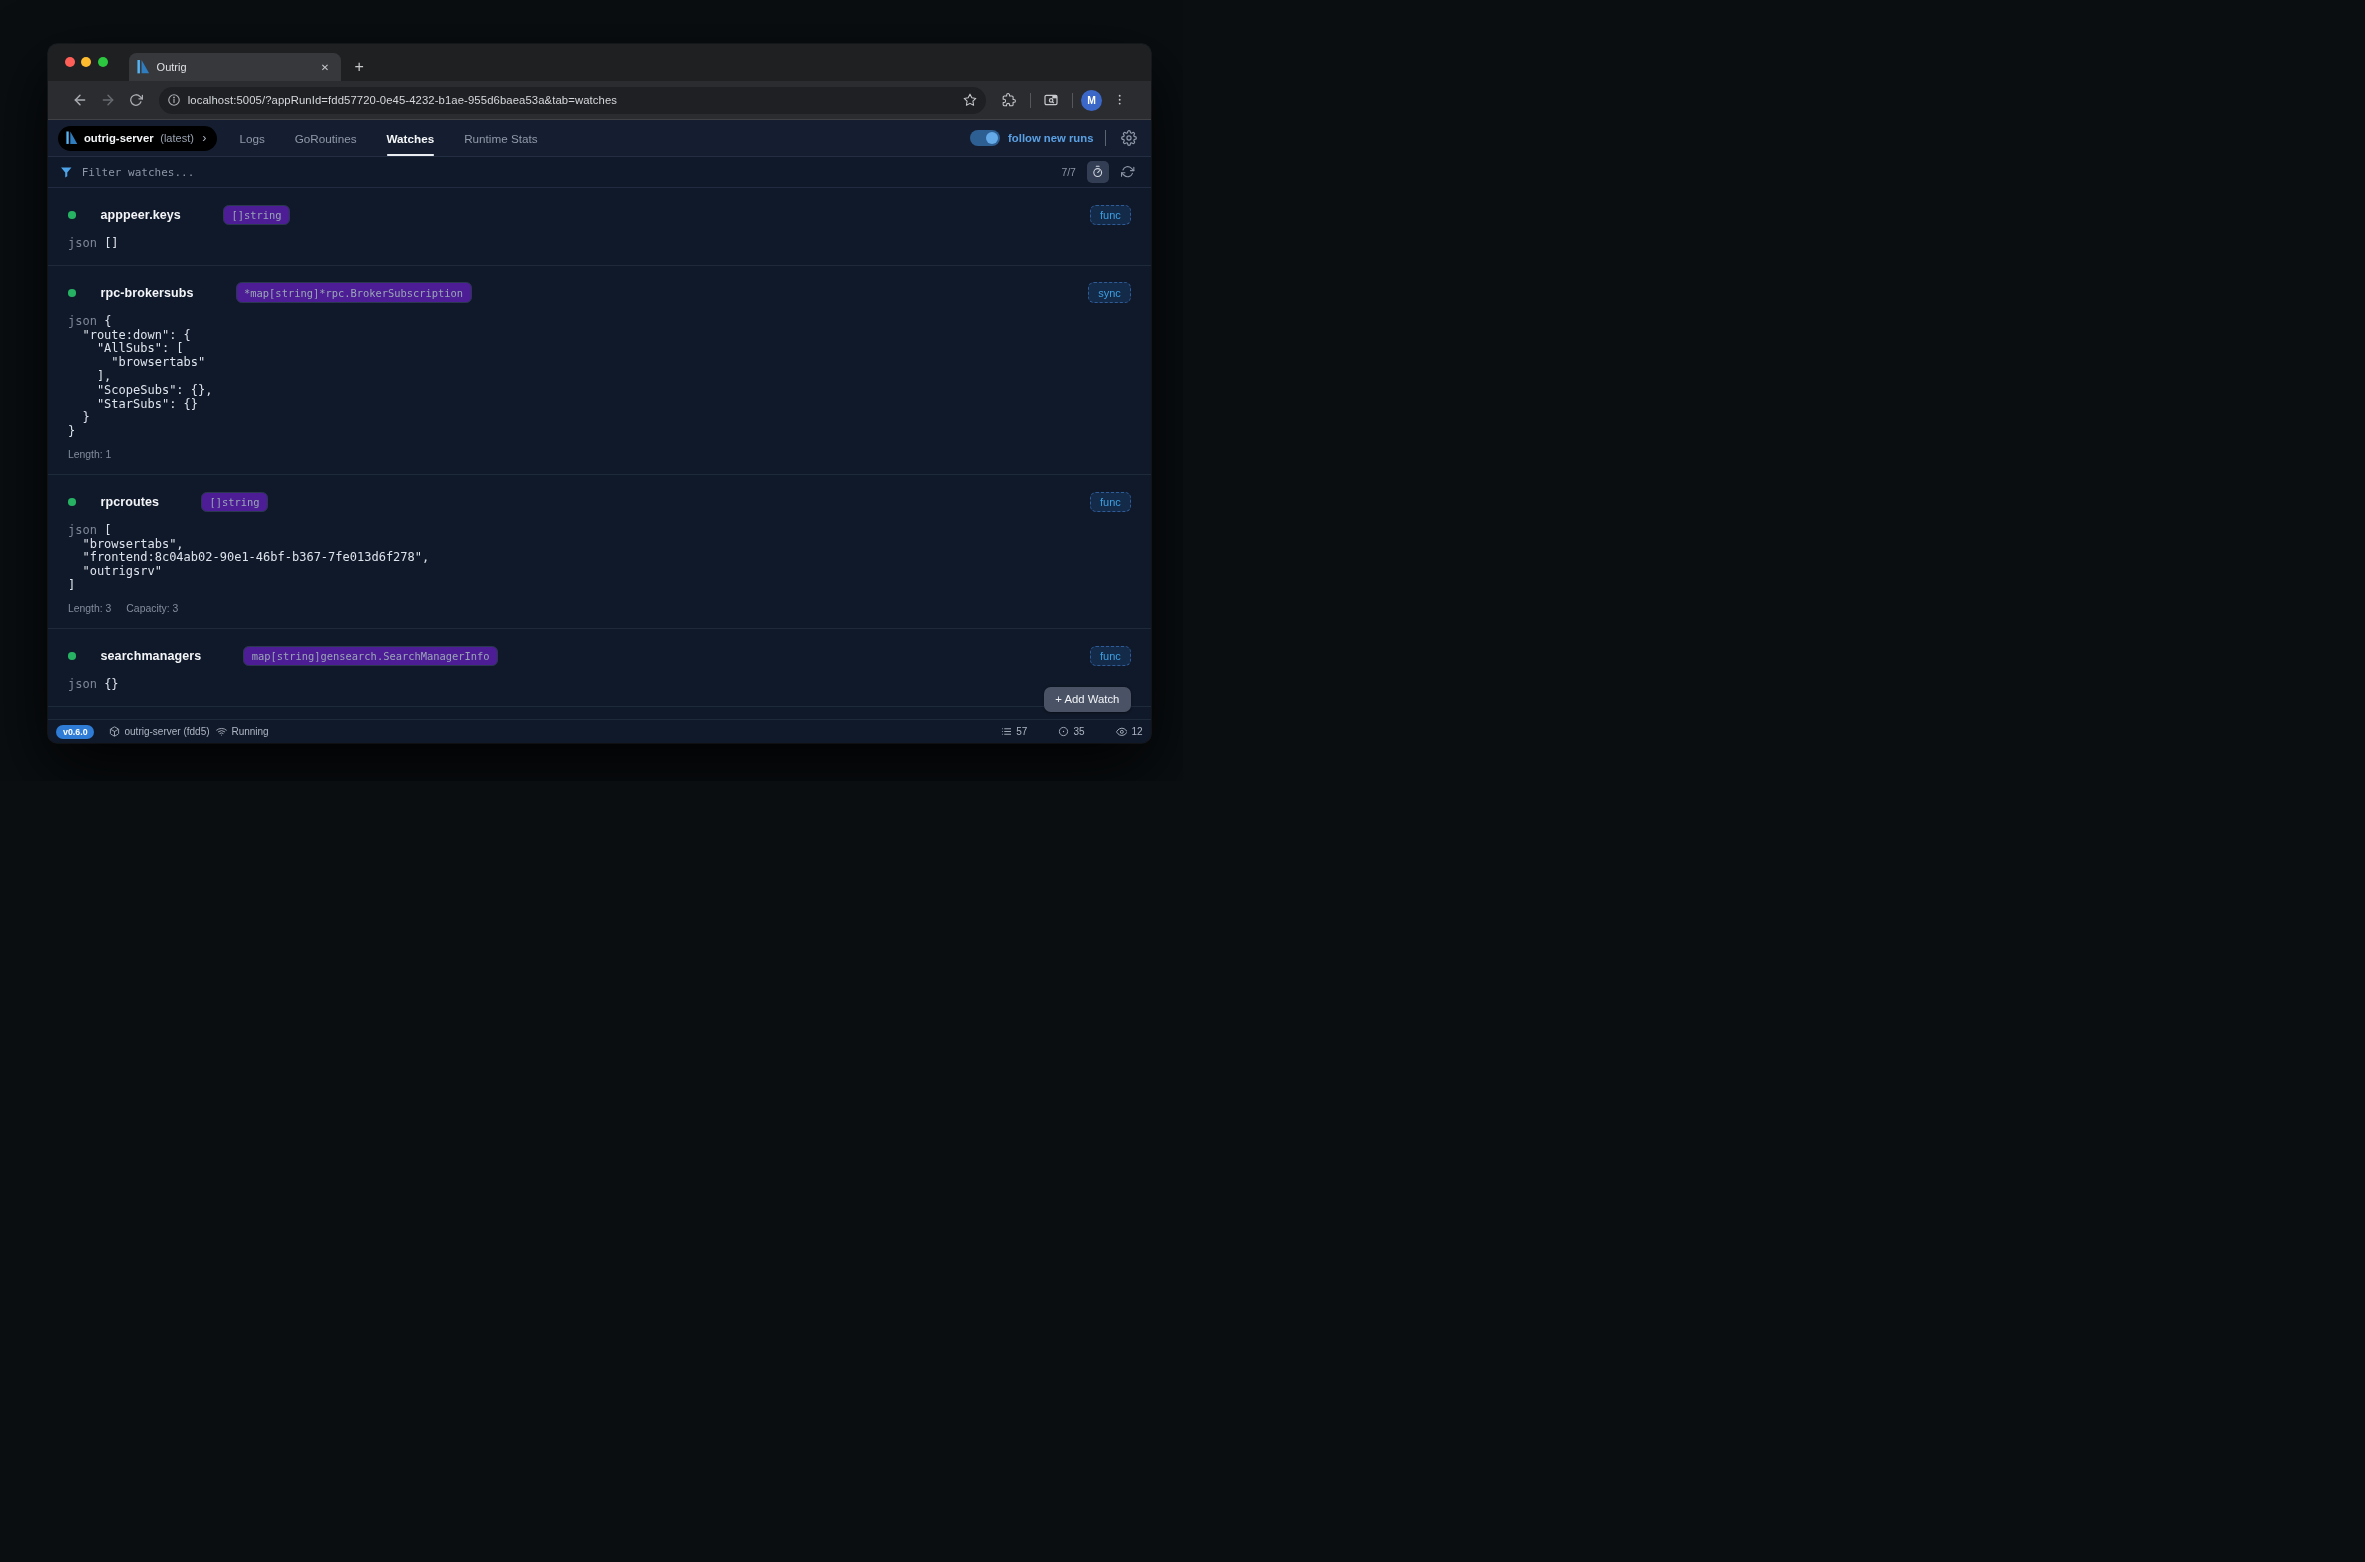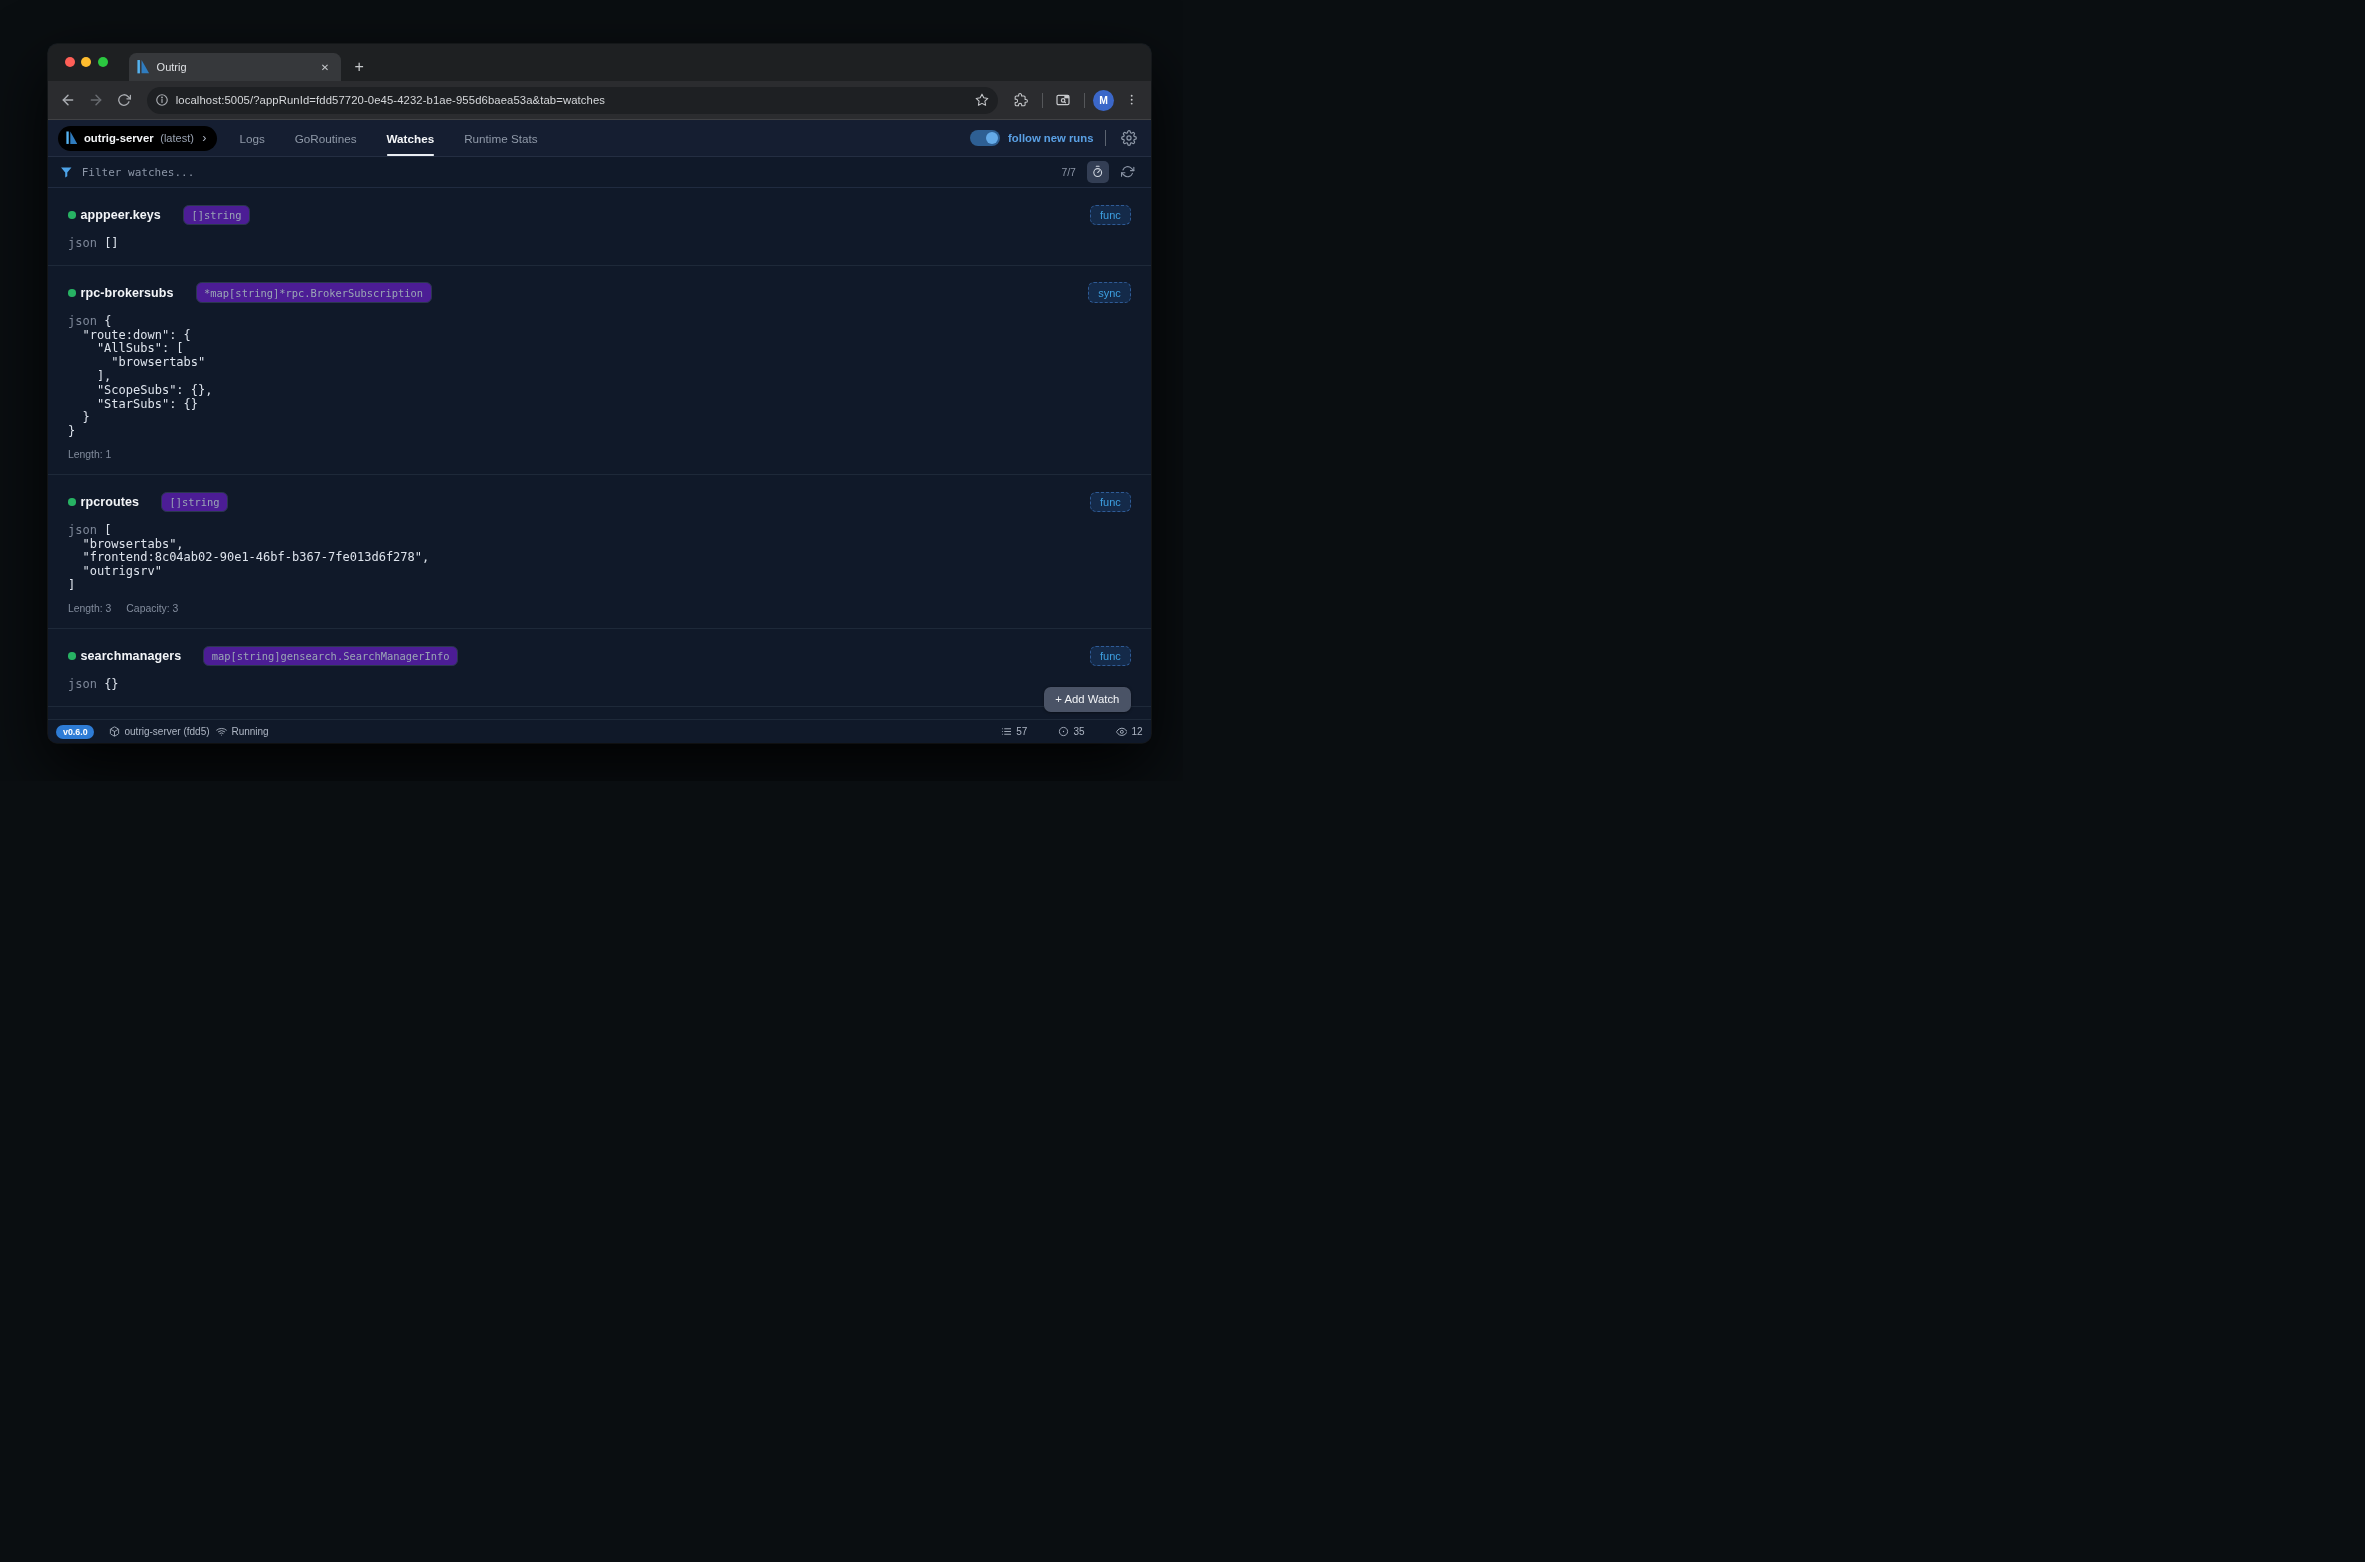--- a/index.html
+++ b/index.html
@@ -23,21 +23,21 @@
   .light.red{background:#ff5f57}.light.yellow{background:#febc2e}.light.green{background:#2bc840}
   .tab{
     margin-left:81px;width:195px;height:28px;background:#36383b;border-radius:7.5px 7.5px 0 0;
     display:flex;align-items:center;padding:0 8.4px;gap:6.7px;color:#dfe1e4;font-size:11px;
   }
   .tab .title{flex:1;white-space:nowrap;overflow:hidden;}
   .tab .close{color:#c7c9cc;font-size:10px;width:15px;height:15px;display:flex;align-items:center;justify-content:center;border-radius:50%;}
   .newtab{width:23.4px;height:23.4px;margin:0 0 2.5px 6.7px;display:flex;align-items:center;justify-content:center;color:#c7c9cc;font-size:16px;font-weight:300;}
   .toolbar{
     height:38px;background:#2b2c2f;border-bottom:0.8px solid #404144;flex:0 0 auto;
-    display:flex;align-items:center;padding:0 7px;gap:3.3px;
+    display:flex;align-items:center;padding:0 19px;gap:3.3px;
   }
   .navbtn{width:25px;height:25px;border-radius:50%;display:flex;align-items:center;justify-content:center;color:#a9acb1;}
   .navbtn.dim{color:#686b70;}
   .omnibox{
     flex:1;height:27px;background:#1e2023;border-radius:13.4px;margin:0 6.7px;
     display:flex;align-items:center;padding:0 5px 0 8.4px;gap:6.7px;color:#cfd2d6;min-width:0;
   }
   .omnibox .url{flex:1;font-size:11.3px;letter-spacing:0.1px;white-space:nowrap;overflow:hidden;color:#d6d8db;}
   .chromeicons{display:flex;align-items:center;gap:5px;}
   .vsep{width:0.8px;height:15px;background:#55575a;margin:0 3.3px;}
@@ -75,21 +75,21 @@
     font-family:"DejaVu Sans Mono", monospace;font-size:11px;caret-color:transparent;
   }
   .filterrow input::placeholder{color:#8b95a6;opacity:1;}
   .filtercount{color:#8b95a6;font-size:10.4px;margin-right:3.3px;}
   .timerbtn{width:22.6px;height:22.6px;border-radius:5px;background:#333e54;display:flex;align-items:center;justify-content:center;color:#d2d8e1;}
   .refreshbtn{width:22.6px;height:22.6px;display:flex;align-items:center;justify-content:center;color:#8b95a6;}
   
   .content{flex:1;background:#101929;overflow:hidden;display:flex;flex-direction:column;position:relative;}
   .watch{padding:16.7px 20px 14px;border-bottom:0.8px solid #1e2939;}
   .watch:last-child{border-bottom:none;flex:1;}
-  .whead{display:flex;align-items:center;gap:5px;}
+  .whead{display:flex;align-items:center;gap:25px;}
   .dot{width:7.5px;height:7.5px;border-radius:50%;background:#27b263;flex:0 0 auto;}
   .wname{color:#f3f5f8;font-size:12.5px;font-weight:700;letter-spacing:0.1px;}
   .wtype{
     font-family:"DejaVu Sans Mono", monospace;font-size:10.4px;color:#9aa6b5;
     background:#4c1d95;border:0.8px solid #2b374e;border-radius:5.8px;padding:3.3px 7.5px;margin-left:17px;
   }
   .wtag{
     margin-left:auto;font-size:11px;color:#3d9fe0;
     background:#142a49;border:0.8px dashed #2f5b96;border-radius:6px;padding:3.3px 9.2px;
   }

